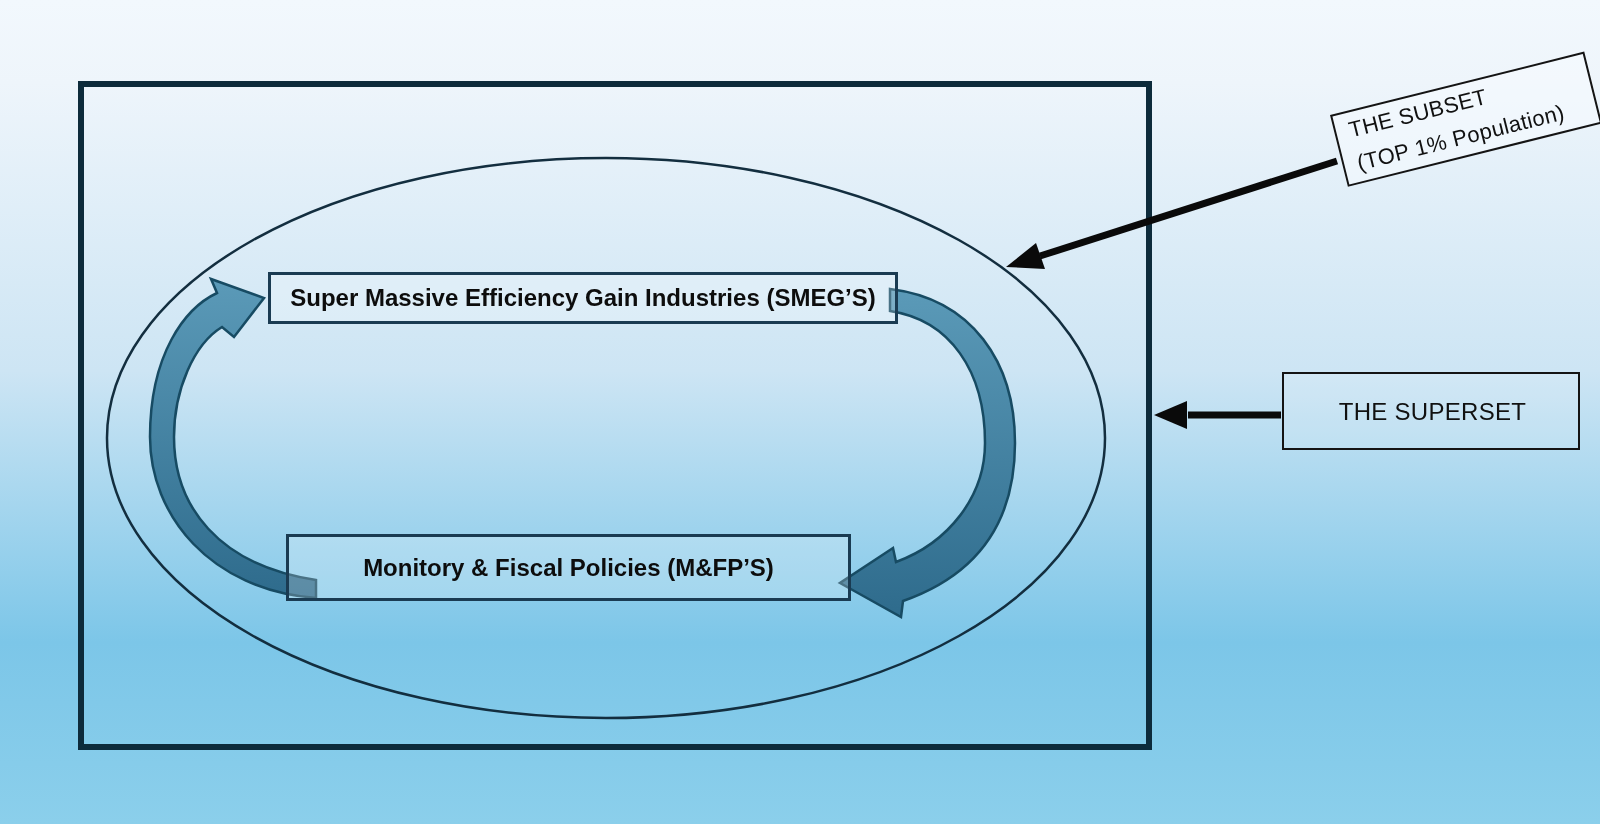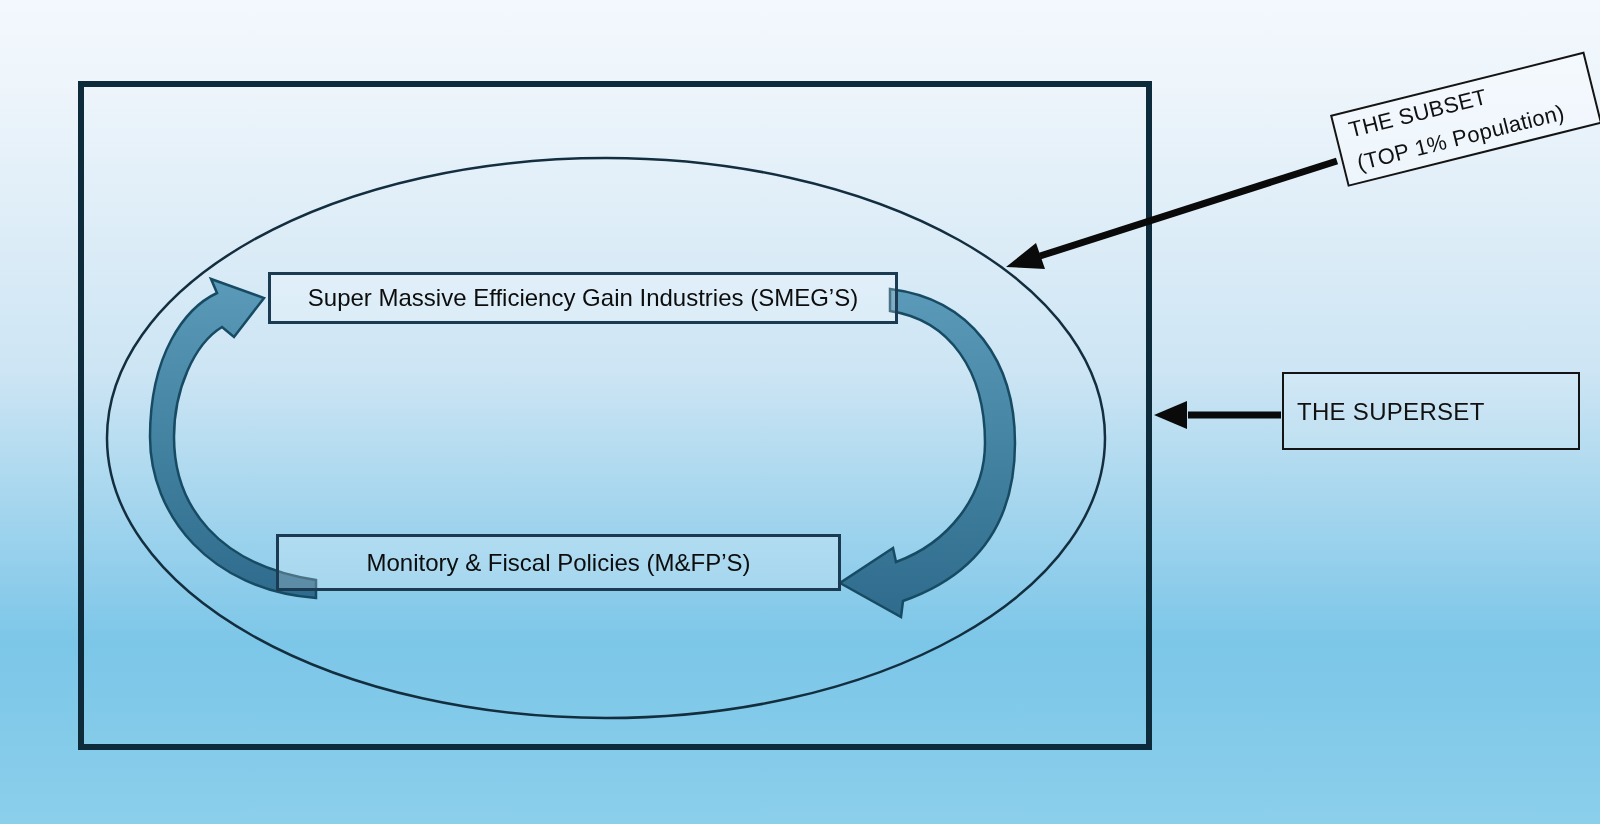--- a/index.html
+++ b/index.html
@@ -26,27 +26,27 @@
     height: 824px;
   }
   .cycle-box {
     position: absolute;
     display: flex;
     align-items: center;
     justify-content: center;
     border: 3px solid #1a3b52;
     background: rgba(255,255,255,0.22);
     color: #0d0d0d;
-    font-weight: normal;
+    font-weight: bold;
     font-size: 24px;
     white-space: nowrap;
     box-sizing: border-box;
   }
   #smeg-box   { left: 268px; top: 272px; width: 630px; height: 52px; }
-  #mfp-box    { left: 276px; top: 534px; width: 565px; height: 57px; }
+  #mfp-box    { left: 286px; top: 534px; width: 565px; height: 67px; }
   .callout {
     position: absolute;
     box-sizing: border-box;
     border: 2px solid #141414;
     color: #111111;
     font-size: 24px;
     line-height: 37px;
     padding: 2px 10px 2px 13px;
     letter-spacing: 0.3px;
     white-space: nowrap;
@@ -60,20 +60,21 @@
     transform: rotate(-14deg);
     transform-origin: 0 0;
     background: rgba(248,252,255,0.5);
     font-size: 22px;
     line-height: 34px;
   }
   #superset-callout {
     left: 1282px; top: 372px;
     width: 298px; height: 78px;
     background: rgba(255,255,255,0.12);
+    text-align: center;
   }
   .callout-line { display: block; }
 </style>
 </head>
 <body>
 
 <svg id="shape-layer" viewBox="0 0 1600 824" xmlns="http://www.w3.org/2000/svg">
   <defs>
     <linearGradient id="arrowGrad" x1="0" y1="0" x2="0" y2="1">
       <stop offset="0" stop-color="#5b9ab8"></stop>

